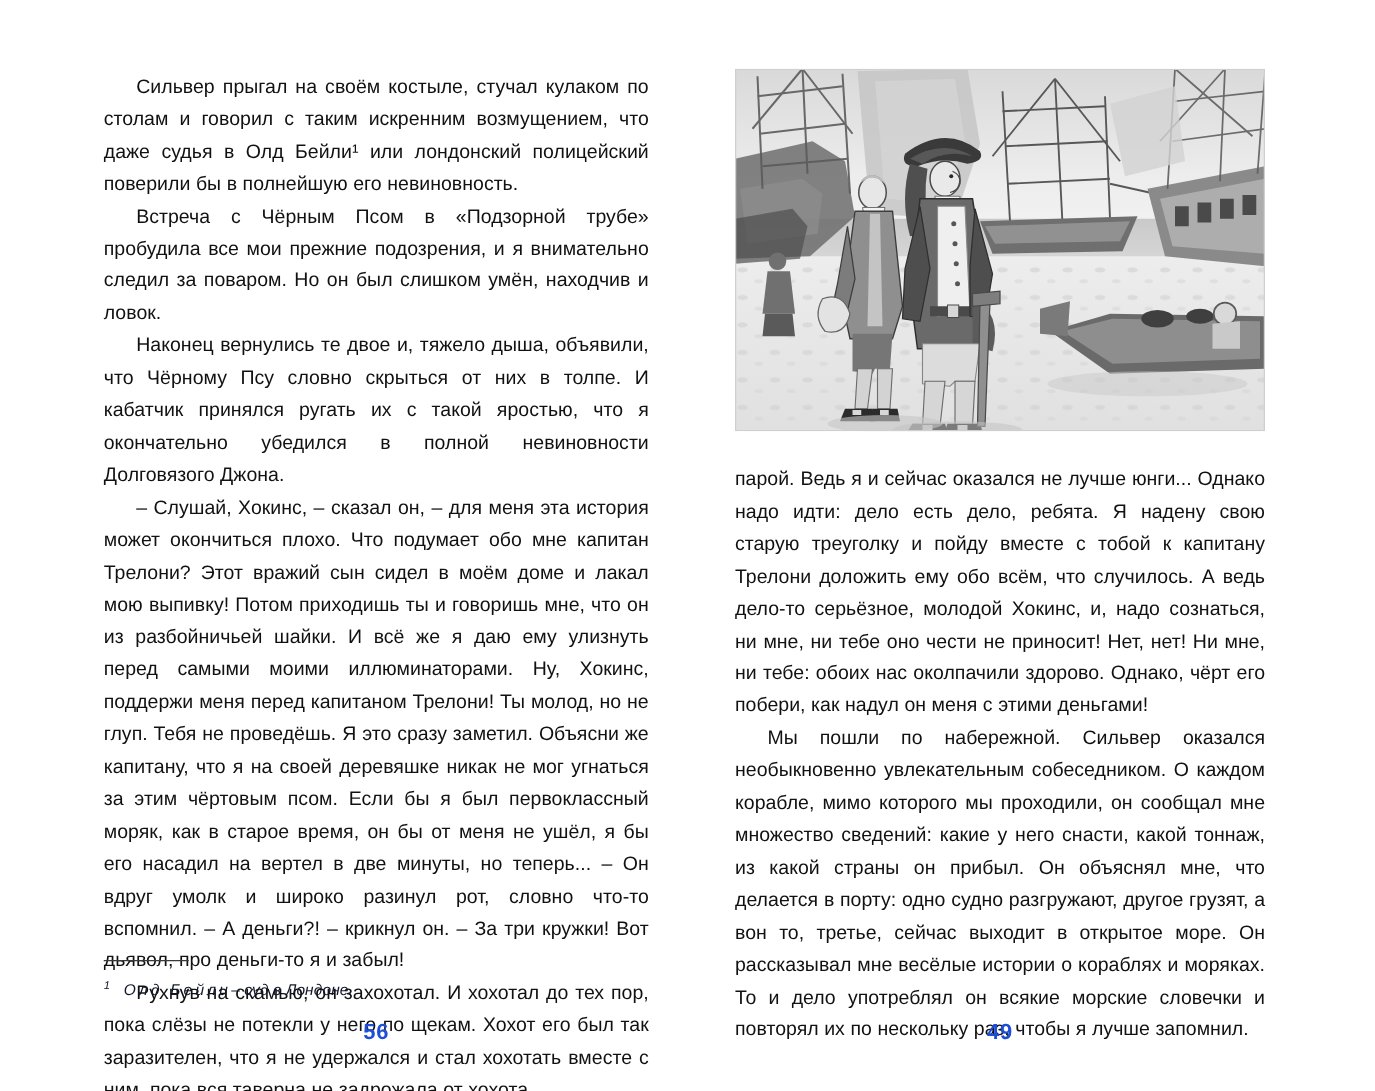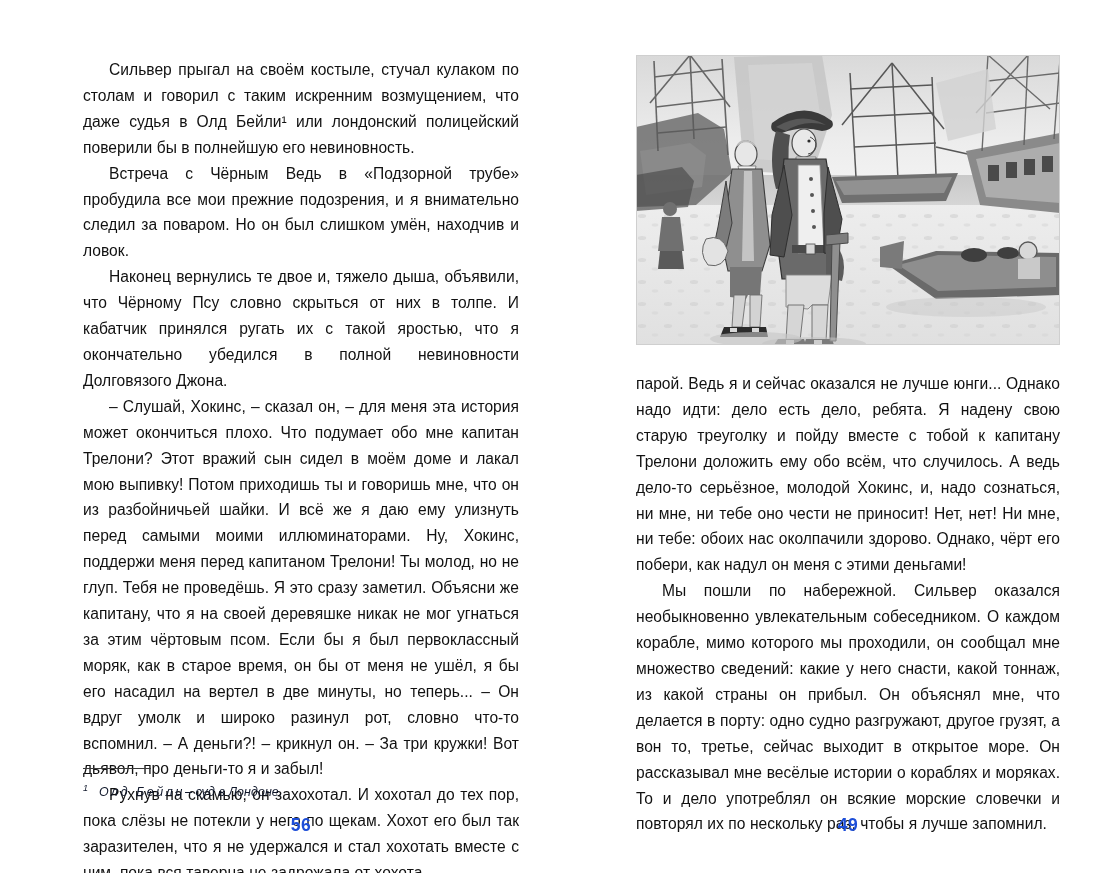--- a/index.html
+++ b/index.html
@@ -20,21 +20,21 @@
     overflow: hidden;
   }
 
   
   .page {
     position: absolute;
     top: 0;
     height: 717px;
   }
   .page-left  { left: 83px;  width: 436px; }
-  .page-right { left: 636px; width: 424px; }
+  .page-right { left: 588px; width: 424px; }
 
   .text-block {
     position: absolute;
     font-size: 15.6px;
     line-height: 25.9px;
     text-align: justify;
     text-justify: inter-word;
     letter-spacing: 0.02px;
     word-spacing: 0.1px;
     color: #111111;
@@ -116,21 +116,21 @@
 </style>
 </head>
 <body>
 
 <div class="page-spread">
 
   <div class="page page-left">
 
     <div class="text-block body-left">
       <p>Сильвер прыгал на своём костыле, стучал кулаком по столам и говорил с таким искренним возмущением, что даже судья в Олд Бейли¹ или лондонский полицейский поверили бы в полнейшую его невиновность.</p>
-      <p>Встреча с Чёрным Ведь в «Подзорной трубе» пробудила все мои прежние подозрения, и я внимательно следил за поваром. Но он был слишком умён, находчив и ловок.</p>
+      <p>Встреча с Чёрным Псом в «Подзорной трубе» пробудила все мои прежние подозрения, и я внимательно следил за поваром. Но он был слишком умён, находчив и ловок.</p>
       <p>Наконец вернулись те двое и, тяжело дыша, объявили, что Чёрному Псу словно скрыться от них в толпе. И кабатчик принялся ругать их с такой яростью, что я окончательно убедился в полной невиновности Долговязого Джона.</p>
       <p>– Слушай, Хокинс, – сказал он, – для меня эта история может окончиться плохо. Что подумает обо мне капитан Трелони? Этот вражий сын сидел в моём доме и лакал мою выпивку! Потом приходишь ты и говоришь мне, что он из разбойничьей шайки. И всё же я даю ему улизнуть перед самыми моими иллюминаторами. Ну, Хокинс, поддержи меня перед капитаном Трелони! Ты молод, но не глуп. Тебя не проведёшь. Я это сразу заметил. Объясни же капитану, что я на своей деревяшке никак не мог угнаться за этим чёртовым псом. Если бы я был первоклассный моряк, как в старое время, он бы от меня не ушёл, я бы его насадил на вертел в две минуты, но теперь... – Он вдруг умолк и широко разинул рот, словно что-то вспомнил. – А деньги?! – крикнул он. – За три кружки! Вот дьявол, про деньги-то я и забыл!</p>
       <p>Рухнув на скамью, он захохотал. И хохотал до тех пор, пока слёзы не потекли у него по щекам. Хохот его был так заразителен, что я не удержался и стал хохотать вместе с ним, пока вся таверна не задрожала от хохота.</p>
 
     </div>
 
     <div class="footnote-area">
       <div class="footnote-rule"></div>
       <div class="footnote">
         <span class="fn-marker">1</span><span class="fn-term">Олд Бейли</span><span class="fn-def">– суд в Лондоне.</span>

